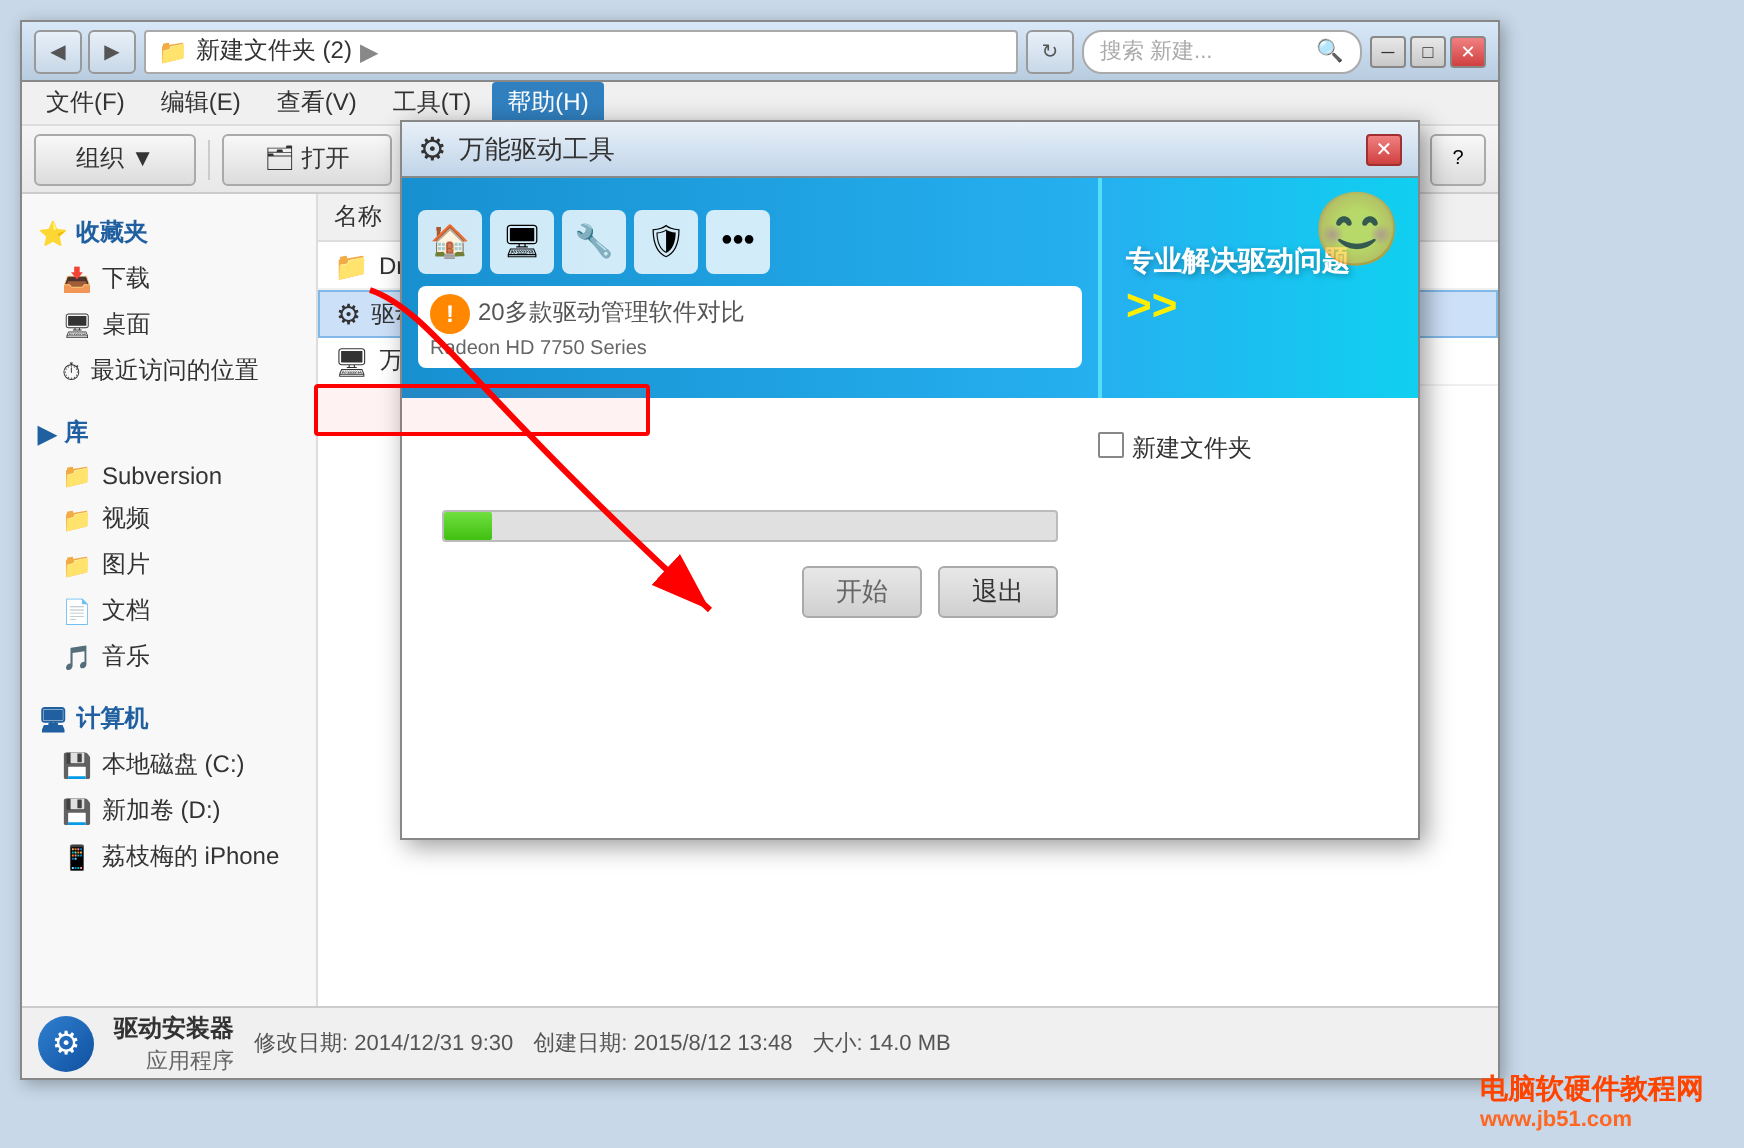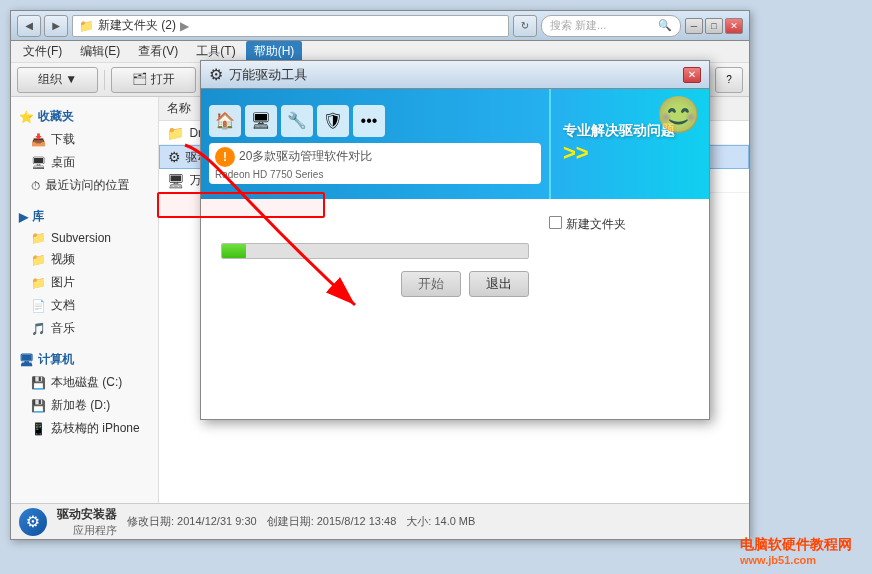--- a/index.html
+++ b/index.html
@@ -391,21 +391,21 @@
     }
     .dialog-main-content {
       flex: 1;
     }
     .dialog-status-text {
       font-size: 16px;
       color: #333;
       margin-bottom: 16px;
     }
     .progress-container {
-      margin-top: 28px;
+      margin-top: 40px;
     }
     .progress-track {
       height: 16px;
       background: #e0e0e0;
       border: 1px solid #bbb;
       border-radius: 2px;
       overflow: hidden;
       margin-bottom: 12px;
     }
     .progress-fill {

